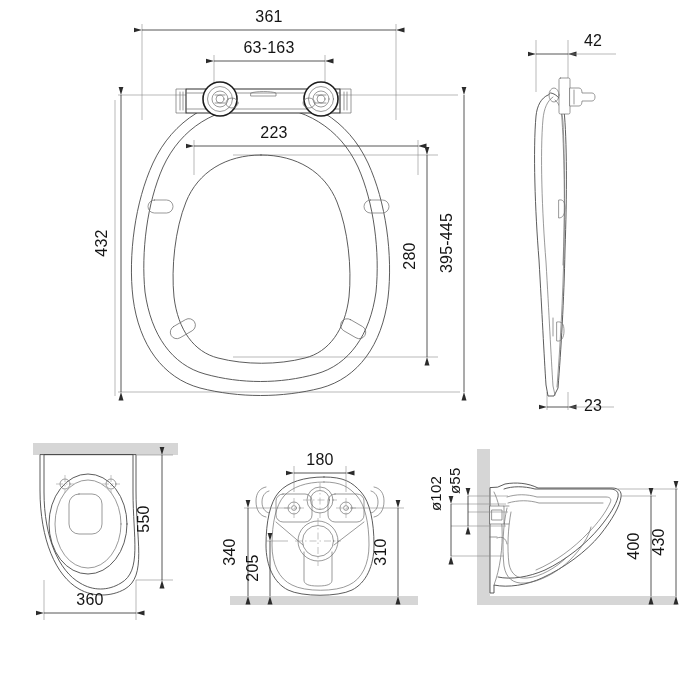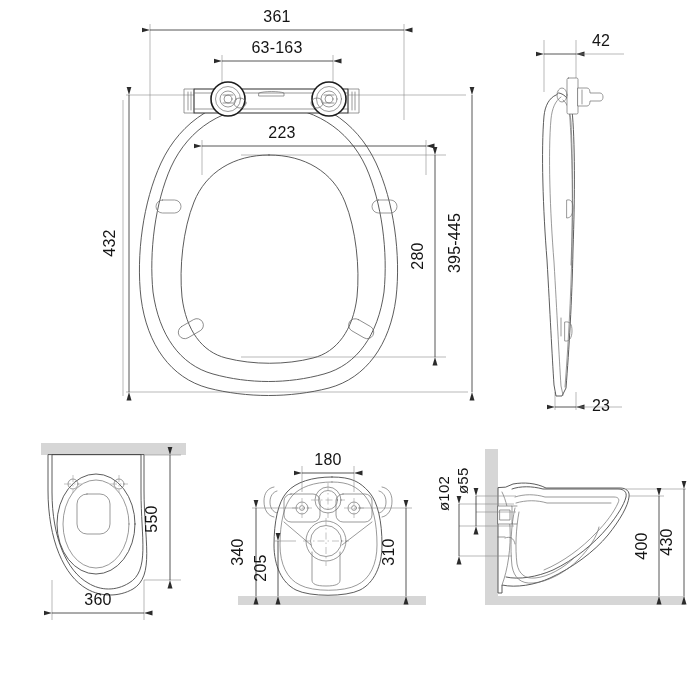--- a/index.html
+++ b/index.html
@@ -10,21 +10,21 @@
   }
   body {
     width: 700px;
     height: 700px;
     font-family: "Liberation Sans", sans-serif;
     overflow: hidden;
     position: relative;
   }
   #drawing-root {
     position: absolute;
-    top: 0; left: 16px;
+    top: 0; left: 8px;
     width: 572px;
     height: 700px;
   }
   svg.sheet {
     display: block;
     width: 700px;
     height: 700px;
     background: #ffffff;
   }
   .outline {

